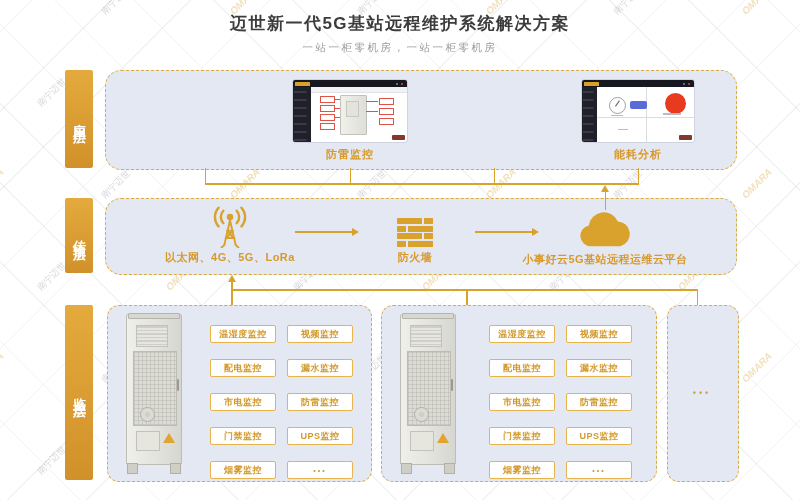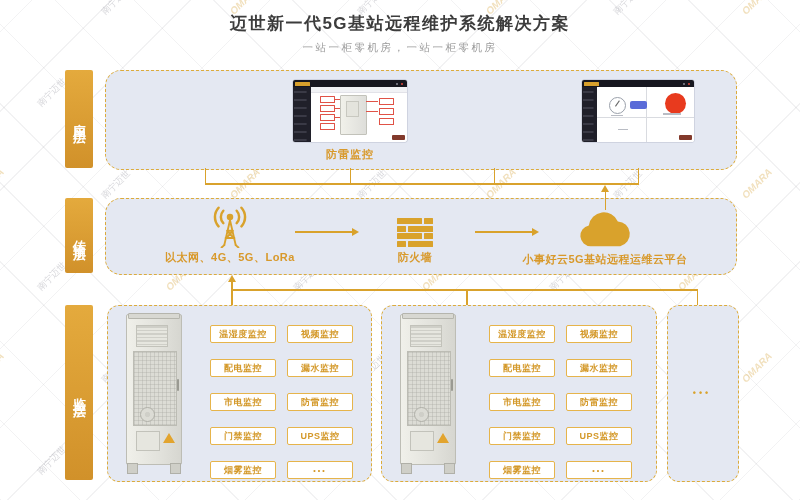--- a/index.html
+++ b/index.html
@@ -228,20 +228,21 @@
         <div class="te-hdiv"></div>
         <div class="te-gauge"></div>
         <div class="te-btn"></div>
         <div class="te-red"></div>
         <div class="te-txt" style="left:14%;top:50%;width:12px;"></div>
         <div class="te-txt" style="left:68%;top:48%;width:18px;"></div>
         <div class="te-txt" style="left:22%;top:76%;width:10px;"></div>
       </div>
       <div class="tw-badge"></div>
     </div>
+    <div class="screen-label">能耗分析</div>
   </div>
 
   <div class="line" style="left:204.5px;top:168px;width:1.5px;height:15px;"></div>
   <div class="line" style="left:349.5px;top:168px;width:1.5px;height:15px;"></div>
   <div class="line" style="left:493.5px;top:168px;width:1.5px;height:15px;"></div>
   <div class="line" style="left:637.5px;top:168px;width:1.5px;height:15px;"></div>
   <div class="line" style="left:204.5px;top:183px;width:434px;height:1.5px;"></div>
   <div class="arr-up" style="left:600.5px;top:185px;"></div>
   <div class="line" style="left:604.5px;top:192px;width:1.5px;height:18px;"></div>
 

